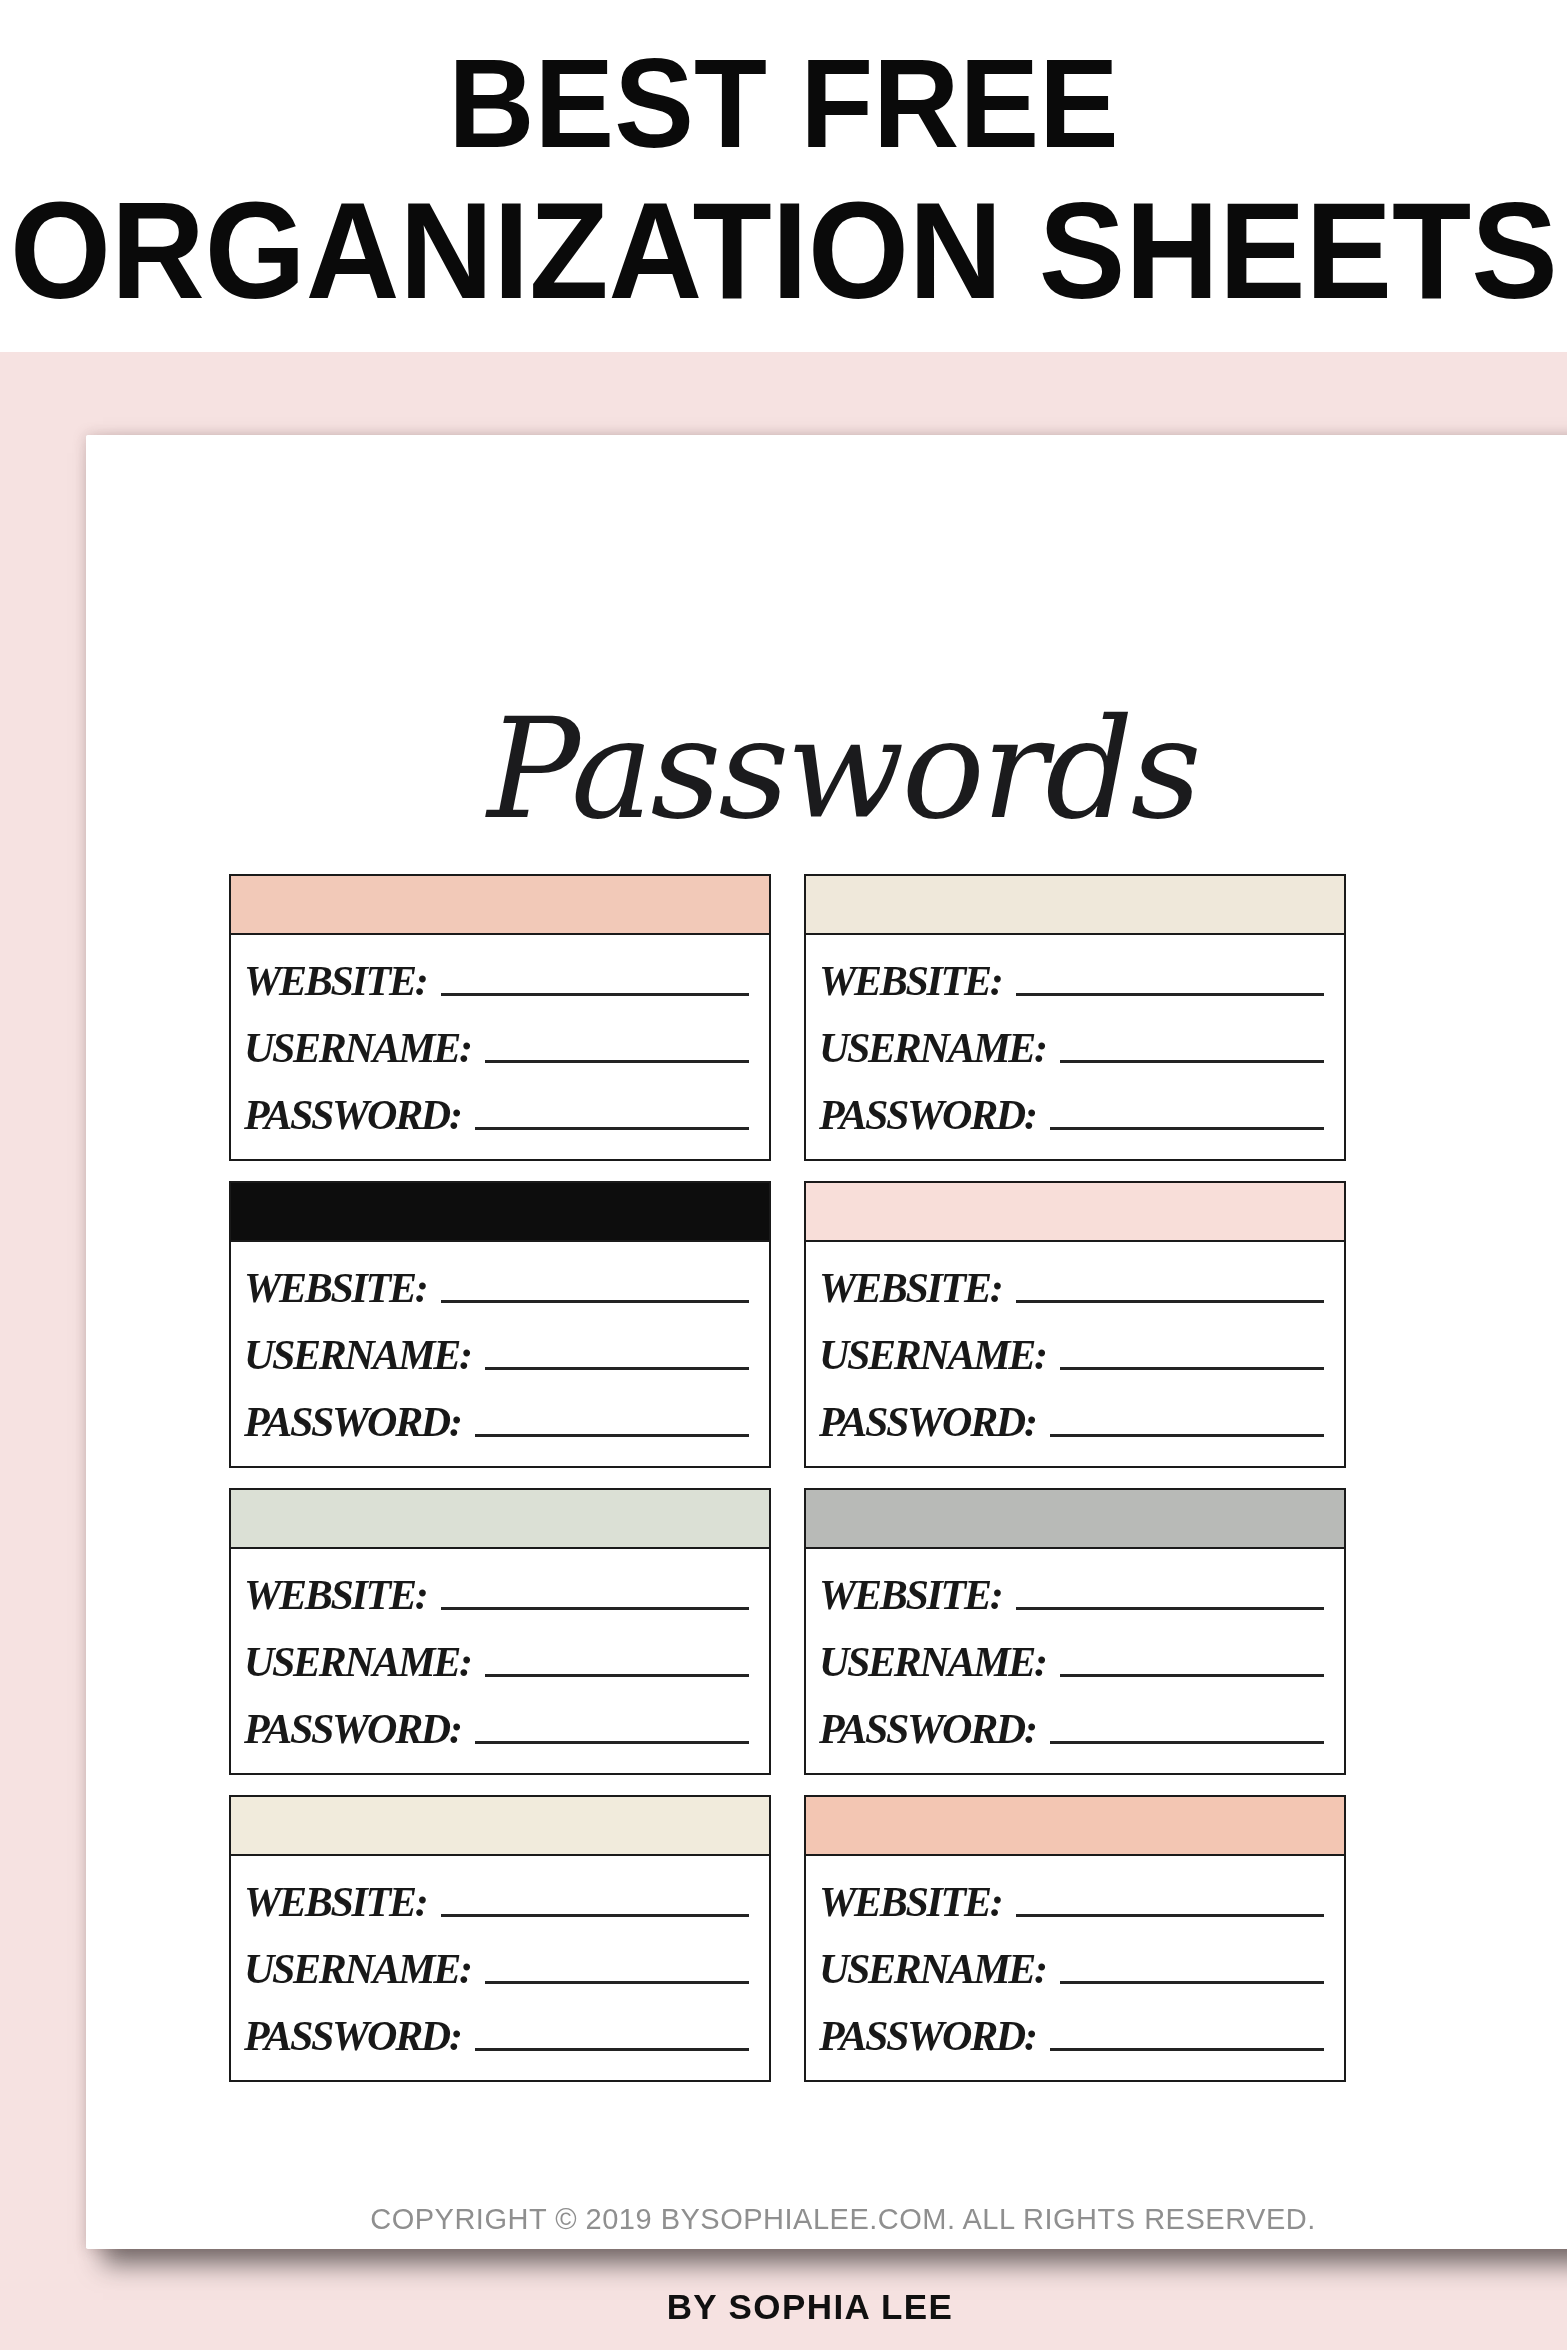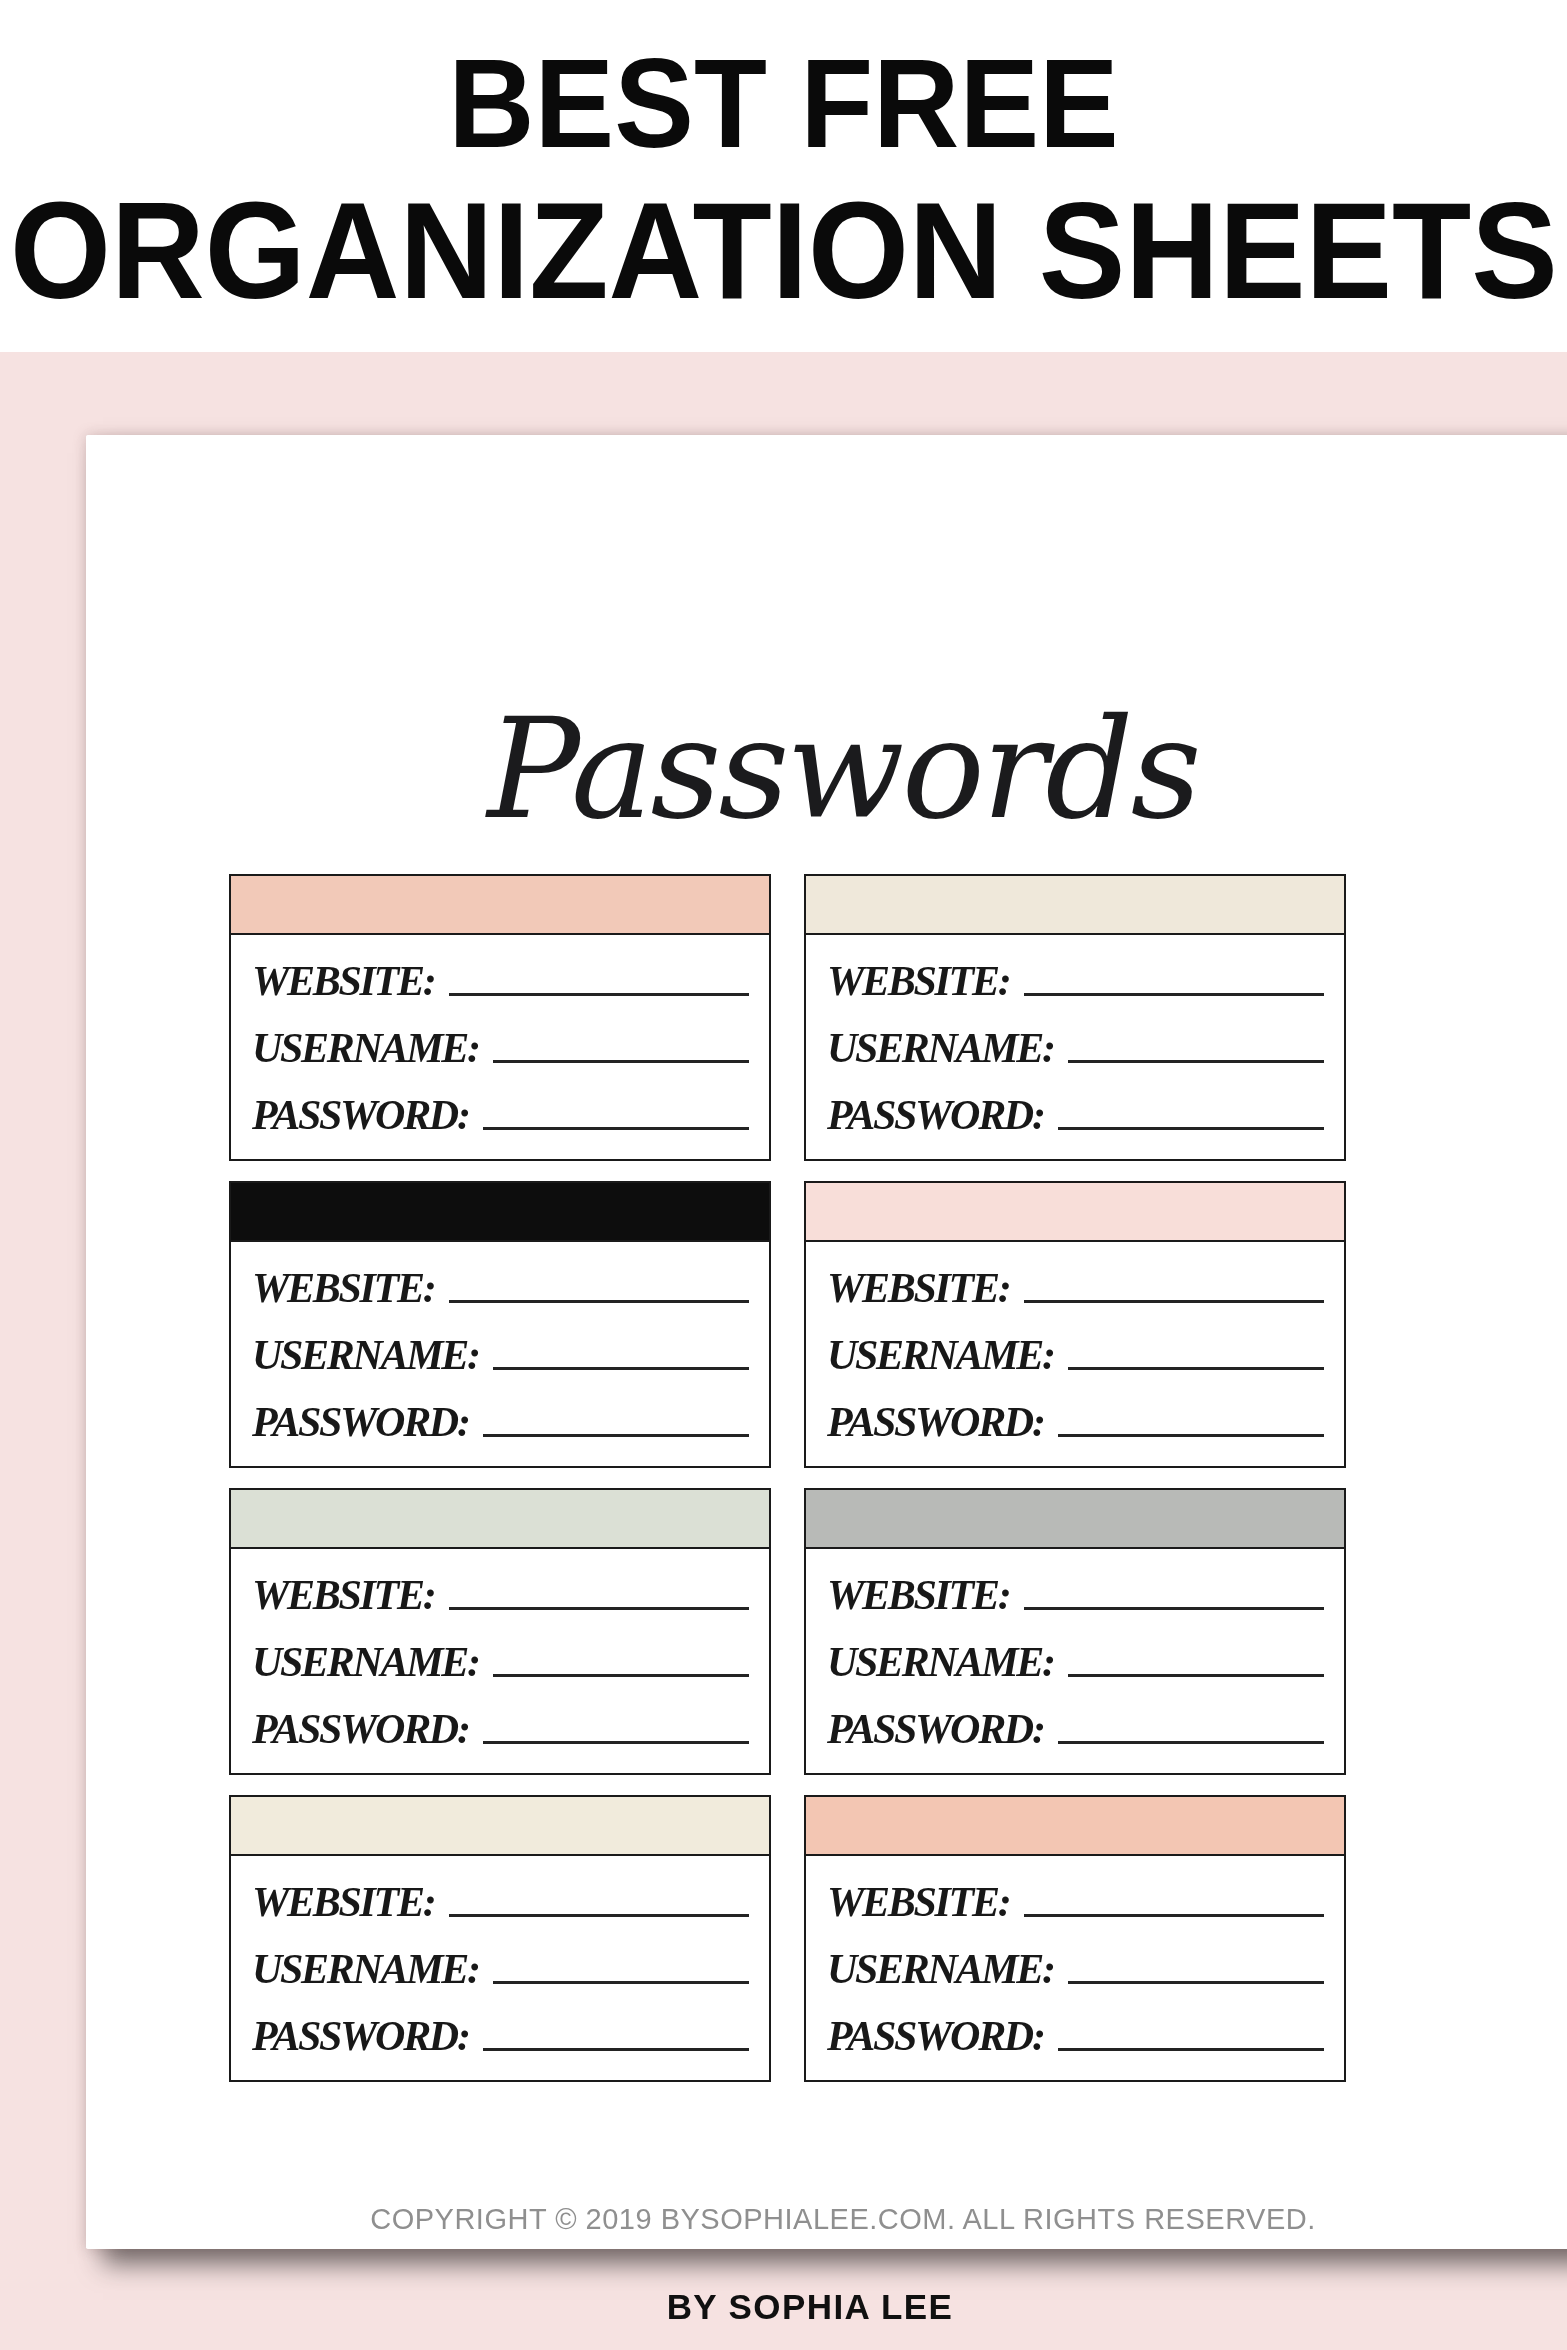--- a/index.html
+++ b/index.html
@@ -81,21 +81,20 @@
   .box-fields {
     flex: 1 1 auto;
     padding: 7.3px 20px 0 13px;
     display: flex;
     flex-direction: column;
   }
   .field-row {
     height: 67px;
     display: flex;
     align-items: flex-end;
-    margin-left: 8px;
   }
   .field-label {
     font-family: "Liberation Serif", serif;
     font-weight: bold;
     font-style: italic;
     font-size: 42px;
     line-height: 1;
     letter-spacing: -2.3px;
     color: #181818;
     margin-bottom: 7.3px;

